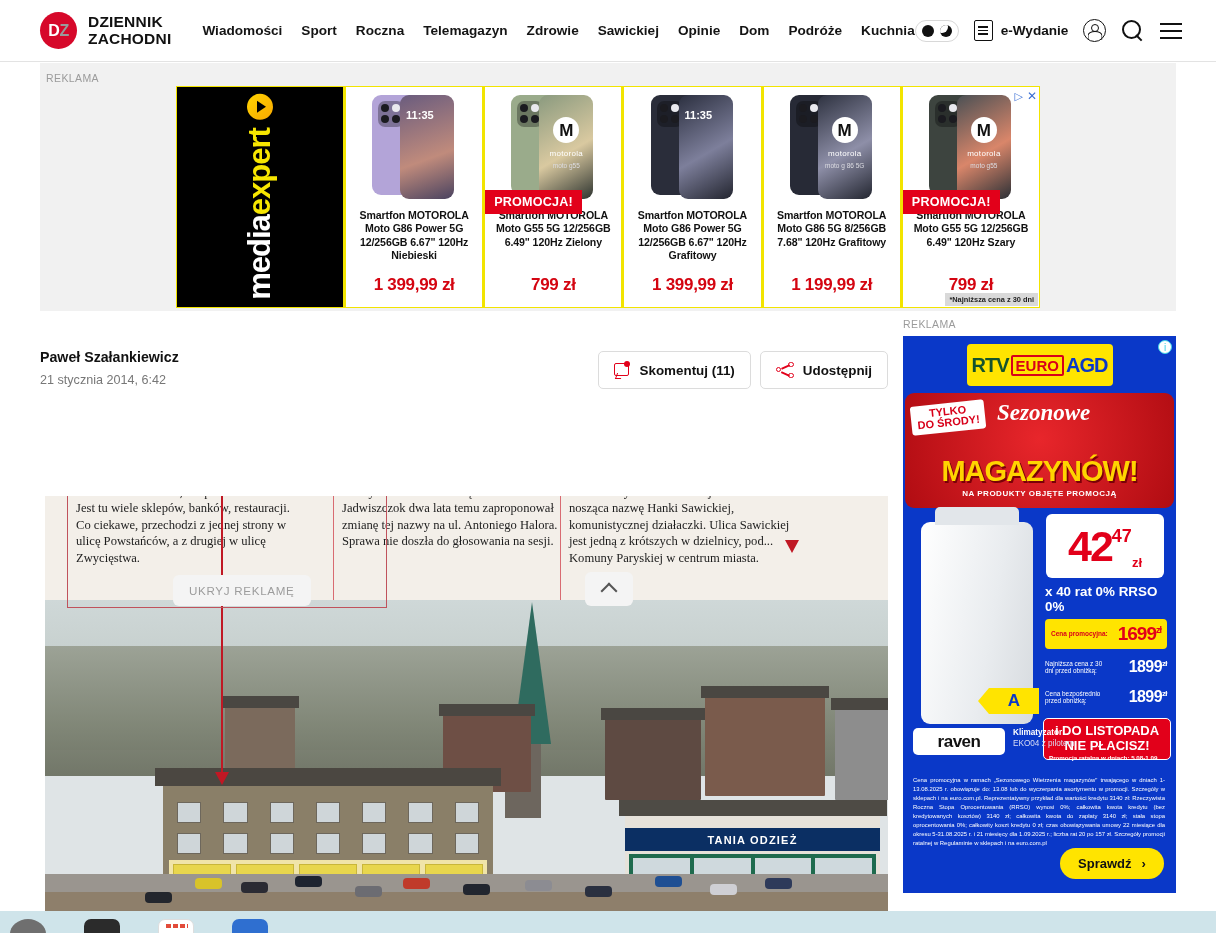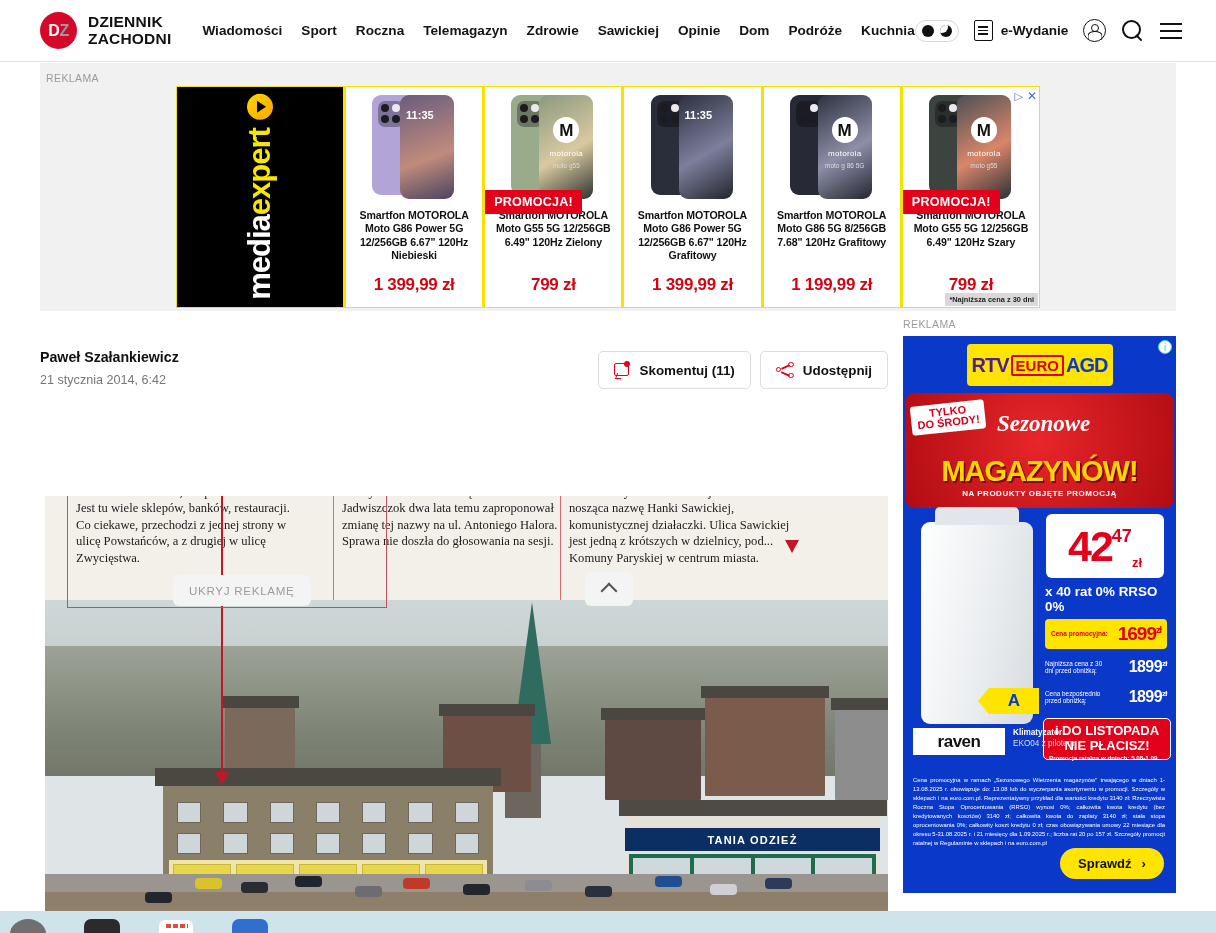--- a/index.html
+++ b/index.html
@@ -385,39 +385,39 @@
     position: absolute; right: 4px; top: 4px; width: 14px; height: 14px;
     border: 1.4px solid #3fd2e6; border-radius: 50%; color: #3fd2e6;
     font-size: 10px; display: flex; align-items: center; justify-content: center;
     background: #fff; z-index: 5; cursor: pointer;
   }
   .rtv-logo {
     position: absolute; left: 50%; transform: translateX(-50%); top: 8px;
     width: 146px; height: 42px; background: #ffe400; border-radius: 4px;
     display: flex; align-items: center; justify-content: center; gap: 2px;
   }
-  .rtv-logo .rtv { font-size: 20px; font-weight: bold; color: #4c1d95; letter-spacing: -1px; }
+  .rtv-logo .rtv { font-size: 20px; font-weight: bold; color: #14532d; letter-spacing: -1px; }
   .rtv-logo .euro {
     font-size: 15px; font-weight: bold; color: #d8001a;
     border: 2px solid #d8001a; padding: 0 3px; border-radius: 2px;
   }
   .rtv-logo .agd { font-size: 20px; font-weight: bold; color: #0a38c8; letter-spacing: -1px; }
   .red-banner {
     position: absolute; left: 2px; top: 57px; width: 269px; height: 115px;
     background: radial-gradient(circle at 50% 40%, #e8262b, #b00c12);
     border-radius: 9px; overflow: hidden;
   }
   .tylko {
     position: absolute; left: 6px; top: 10px; background: #fff;
     transform: rotate(-6deg); padding: 3px 6px; border-radius: 3px;
     color: #d8001a; font-size: 11px; font-weight: bold;
     line-height: 1.04; text-align: center;
   }
   .sezonowe {
-    position: absolute; left: 92px; top: 18px; color: #fff;
+    position: absolute; left: 92px; top: 7px; color: #fff;
     font-family: "Liberation Serif", serif; font-style: italic;
     font-size: 23px; font-weight: bold;
   }
   .wietrzenie, .magazynow {
     position: absolute; left: 0; width: 100%; text-align: center;
     color: #ffd400; font-weight: bold; letter-spacing: -1px;
     text-shadow: 1.6px 1.6px 0 #7a0007;
   }
   .wietrzenie { top: 34px; font-size: 29px; }
   .magazynow { top: 62px; font-size: 29px; }
@@ -474,21 +474,21 @@
   .old-row .val { font-size: 16px; font-weight: bold; letter-spacing: -.6px; }
   .old-row .val sup { font-size: 8px; }
   .listopada {
     position: absolute; left: 140px; top: 382px; width: 128px; height: 42px;
     background: #e2001a; border-radius: 5px; border: 1.6px solid #fff;
     color: #fff; font-size: 13px; font-weight: bold; line-height: 1.12;
     display: flex; align-items: center; justify-content: center; text-align: center;
   }
   .raven-box {
     position: absolute; left: 10px; top: 392px; width: 92px; height: 27px;
-    background: #fff; border-radius: 0;
+    background: #fff; border-radius: 5px;
     display: flex; align-items: center; justify-content: center;
     font-size: 17px; font-weight: bold; color: #111; letter-spacing: -.5px;
   }
   .klima-txt {
     position: absolute; left: 110px; top: 392px; color: #fff; font-size: 8.2px;
     line-height: 1.3; font-weight: bold; width: 70px;
   }
   .klima-txt span { font-weight: normal; color: #d8dcf5; }
   .promo-dates {
     position: absolute; left: 146px; top: 418px; color: #fff;

